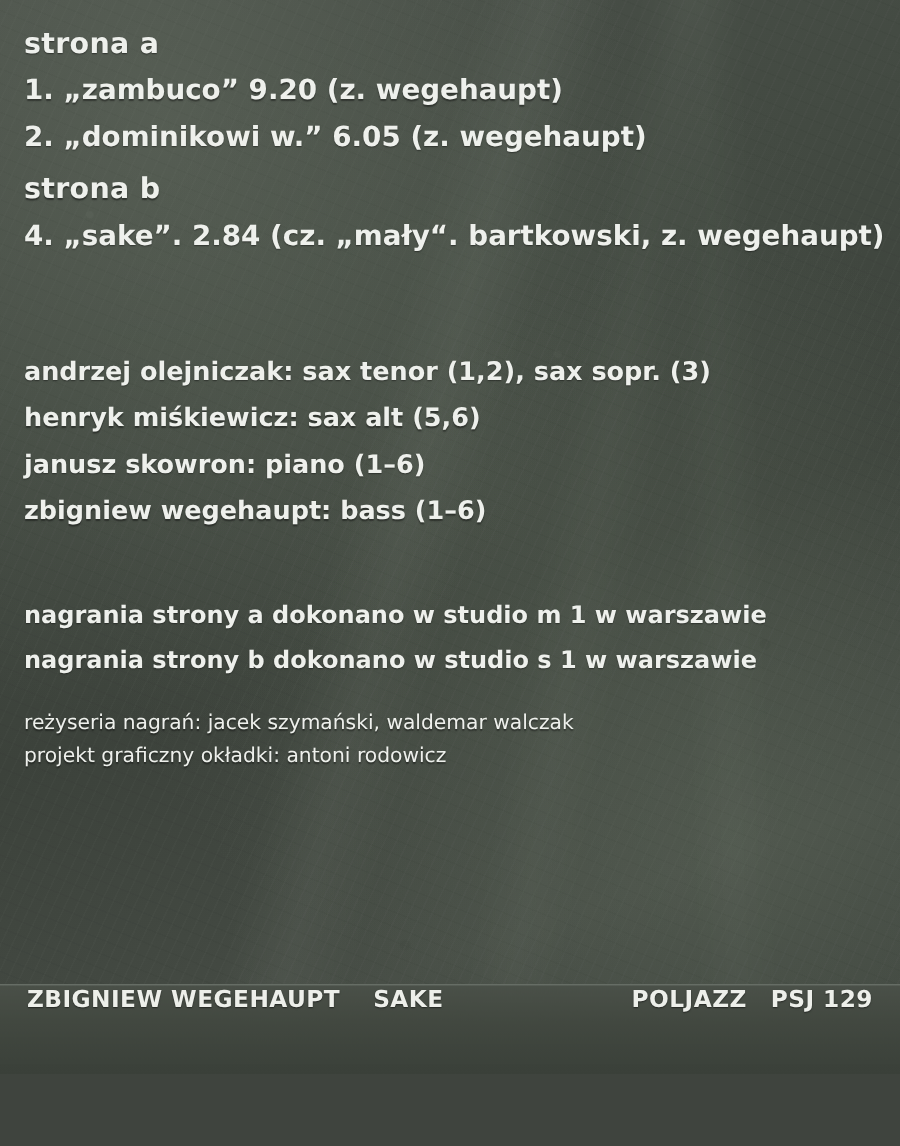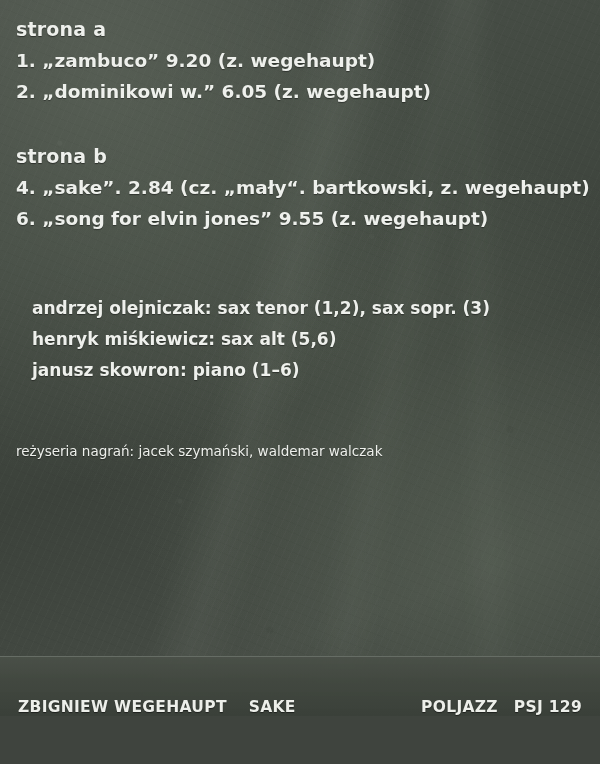--- a/index.html
+++ b/index.html
@@ -61,38 +61,38 @@
     z-index: 2;
   }
 
   .side-head {
     font-weight: bold;
     font-size: 19px;
     letter-spacing: 0.2px;
     margin: 4px 0 12px 0;
     text-shadow: 0 1px 1px rgba(0,0,0,0.45);
   }
-  .side-head.b { margin-top: 44px; }
+  .side-head.b { margin-top: 14px; }
 
   .track {
     font-weight: bold;
     font-size: 18.5px;
     line-height: 1.0;
     margin: 0 12px 12px 0;
     text-shadow: 0 1px 1px rgba(0,0,0,0.4);
     white-space: nowrap;
   }
 
   .gap-credits { height: 60px; }
 
   .credit {
     font-weight: bold;
     font-size: 17px;
     line-height: 1.0;
-    margin: 0 0 14px 16px;
+    margin: 0 0 14px 0;
     text-shadow: 0 1px 1px rgba(0,0,0,0.4);
     white-space: nowrap;
   }
 
   .gap-studio { height: 38px; }
 
   .studio {
     font-weight: bold;
     font-size: 16px;
     line-height: 1.0;
@@ -117,21 +117,21 @@
     position: absolute;
     left: 0;
     right: 0;
     bottom: 0;
     height: 60px;
     z-index: 3;
     background:
       linear-gradient(180deg, rgba(74,80,72,0.95) 0%, rgba(66,72,64,0.97) 40%, rgba(58,64,57,1) 100%);
     border-top: 1px solid rgba(220,228,215,0.28);
     display: flex;
-    align-items: flex-end;
+    align-items: flex-start;
     padding: 0 18px;
     box-sizing: border-box;
   }
   #footer .f-item {
     font-weight: bold;
     font-size: 15.5px;
     letter-spacing: 0.3px;
     text-shadow: 0 1px 1px rgba(0,0,0,0.5);
     white-space: nowrap;
     color: #edefea;
@@ -153,38 +153,43 @@
 
     <div>
       <div class="track">1. „zambuco” 9.20 (z. wegehaupt)</div>
       <div class="track">2. „dominikowi w.” 6.05 (z. wegehaupt)</div>
     </div>
 
     <div class="side-head b">strona b</div>
 
     <div>
       <div class="track">4. „sake”. 2.84 (cz. „mały“. bartkowski, z. wegehaupt)</div>
-      <div class="track">6. „song for elvin jones” 9.55 (z. wegehaupt)</div>
     </div>
 
     <div class="gap-credits"></div>
 
     <div>
       <div class="credit">andrzej olejniczak: sax tenor (1,2), sax sopr. (3)</div>
       <div class="credit">henryk miśkiewicz: sax alt (5,6)</div>
       <div class="credit">janusz skowron: piano (1–6)</div>
+      <div class="credit">zbigniew wegehaupt: bass (1–6)</div>
     </div>
 
     <div class="gap-studio"></div>
 
+    <div>
+      <div class="studio">nagrania strony a dokonano w studio m 1 w warszawie</div>
+      <div class="studio">nagrania strony b dokonano w studio s 1 w warszawie</div>
+    </div>
 
     <div class="gap-small"></div>
 
     <div>
       <div class="fine">reżyseria nagrań: jacek szymański, waldemar walczak</div>
+      <div class="fine">projekt graficzny okładki: antoni rodowicz</div>
     </div>
 
   </div>
 
   <div id="footer">
     <div class="f-item">ZBIGNIEW WEGEHAUPT</div>
     <div class="sp-1"></div>
     <div class="f-item">SAKE</div>
     <div class="sp-2"></div>
     <div class="f-item">POLJAZZ</div>

